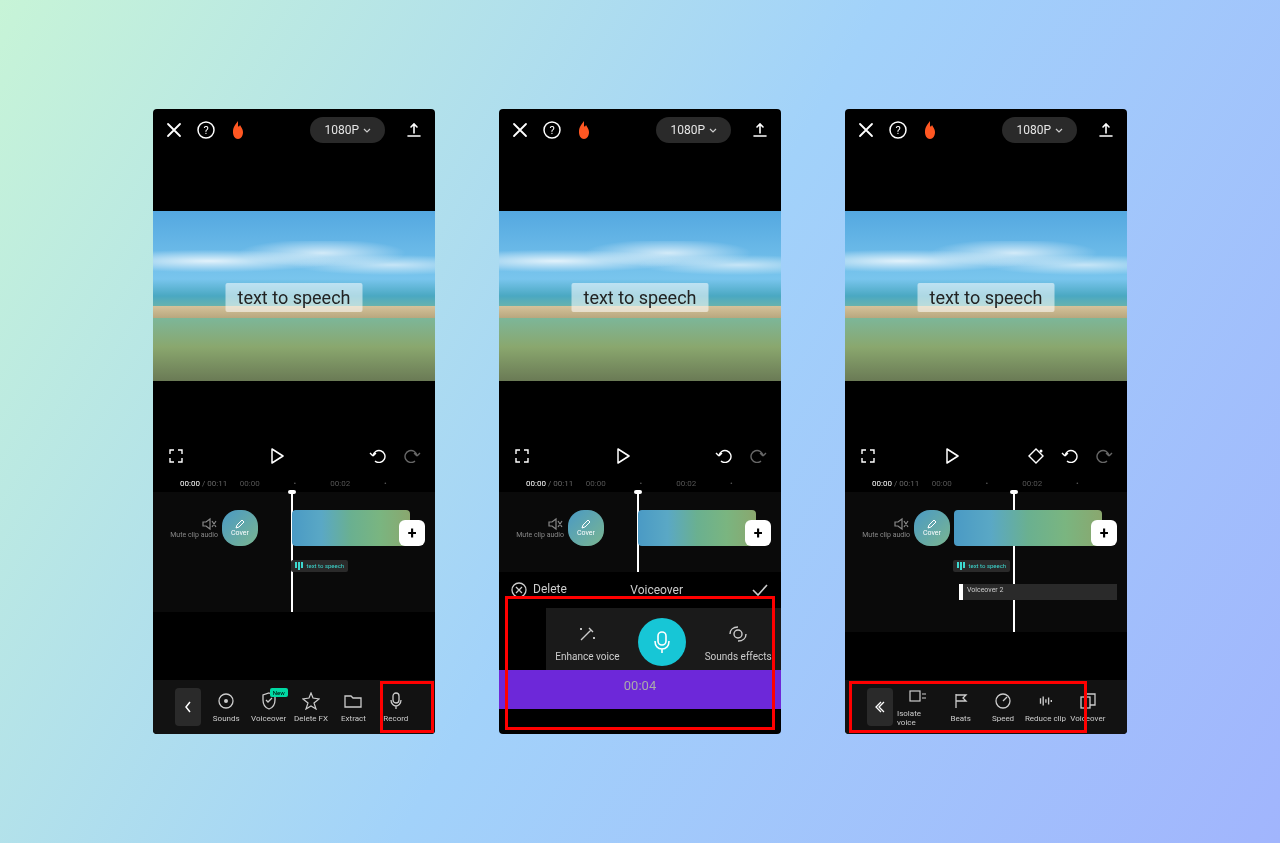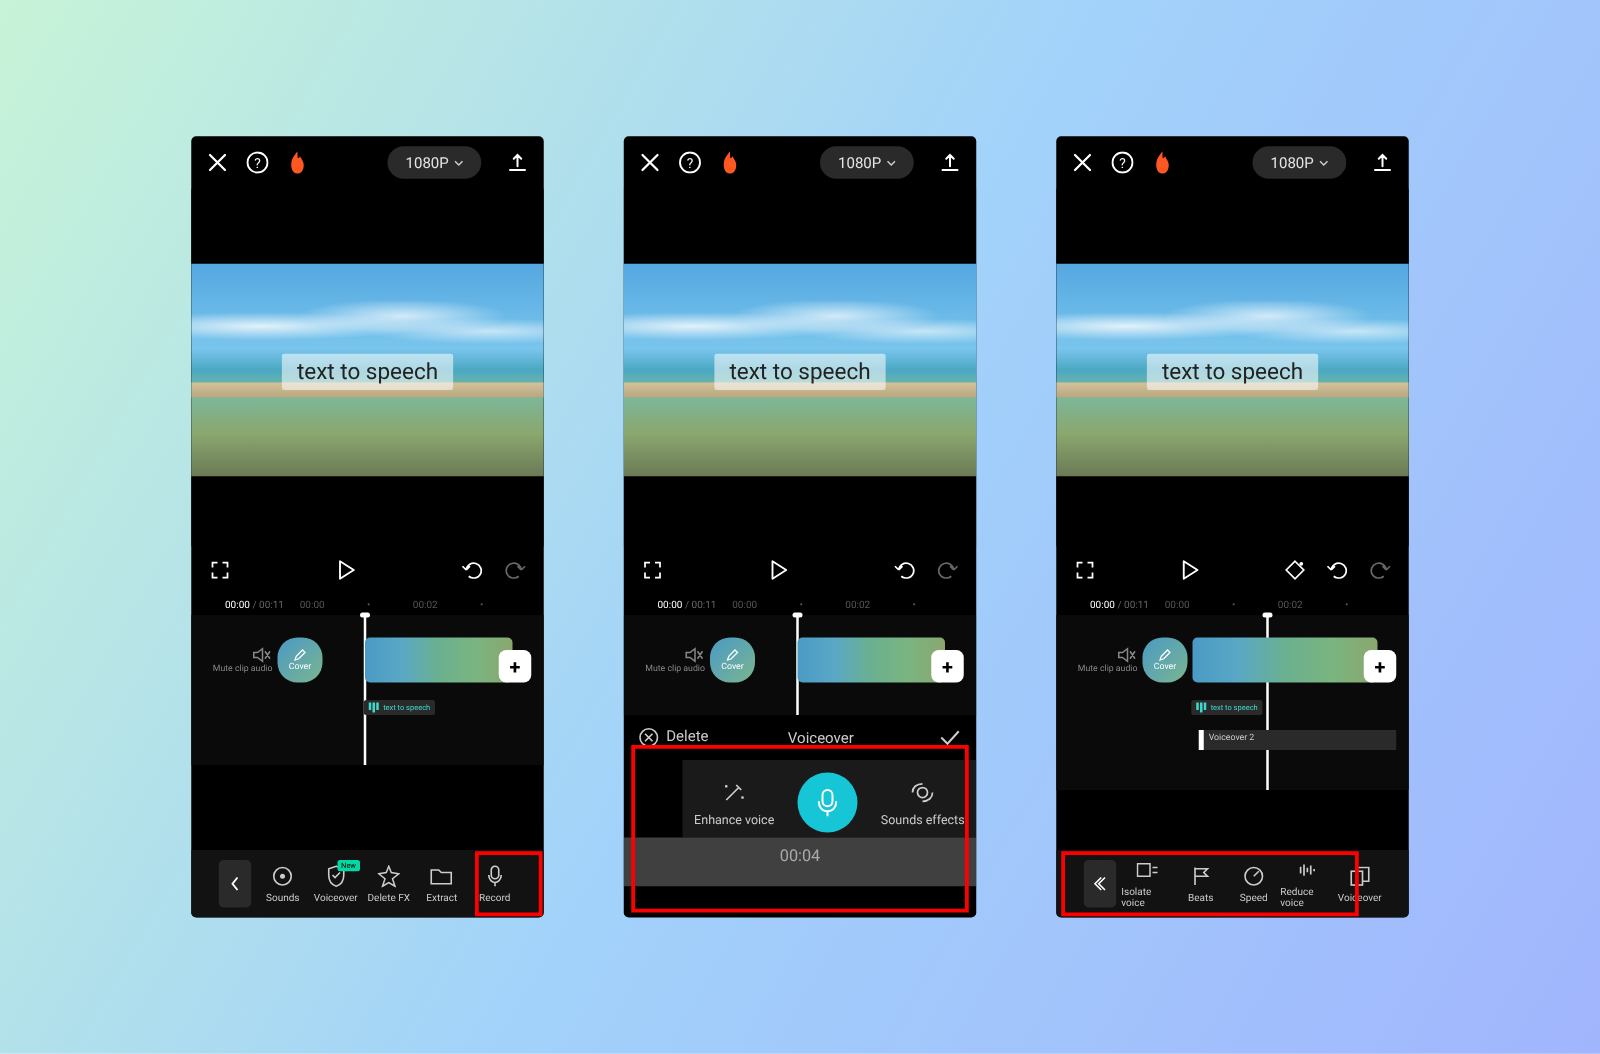--- a/index.html
+++ b/index.html
@@ -284,21 +284,21 @@
     border-radius: 50%;
     display: flex;
     align-items: center;
     justify-content: center;
   }
   .vo-time {
     text-align: center;
     padding: 8px 0 16px 0;
     font-size: 13px;
     color: #aaa;
-    background: #404040;
+    background: #6d28d9;
   }
   svg { display: block; }
 </style>
 </head>
 <body>
 
 <div class="phone">
   <div class="topbar">
     <div class="left">
       <div class="icon-btn">
@@ -756,21 +756,21 @@
           </svg>
         </div>
       <span>Speed</span>
     </div>
     <div class="tool">
       <div class="tool-icon">
           <svg width="20" height="14" viewBox="0 0 20 14">
             <path d="M2 7 L2 7 M5 4 L5 10 M8 2 L8 12 M11 5 L11 9 M14 3 L14 11 M17 6 L17 8" stroke="#ccc" stroke-width="1.5"></path>
           </svg>
         </div>
-      <span>Reduce voice</span>
+      <span>Reduce clip</span>
     </div>
     <div class="tool">
       <div class="tool-icon">
           <svg width="16" height="16" viewBox="0 0 16 16">
             <rect x="1" y="4" width="9" height="11" stroke="#ccc" stroke-width="1.3" fill="none"></rect>
             <path d="M5 4 V1 H15 V12 H10" stroke="#ccc" stroke-width="1.3" fill="none"></path>
           </svg>
         </div>
       <span>Voiceover</span>
     </div>

